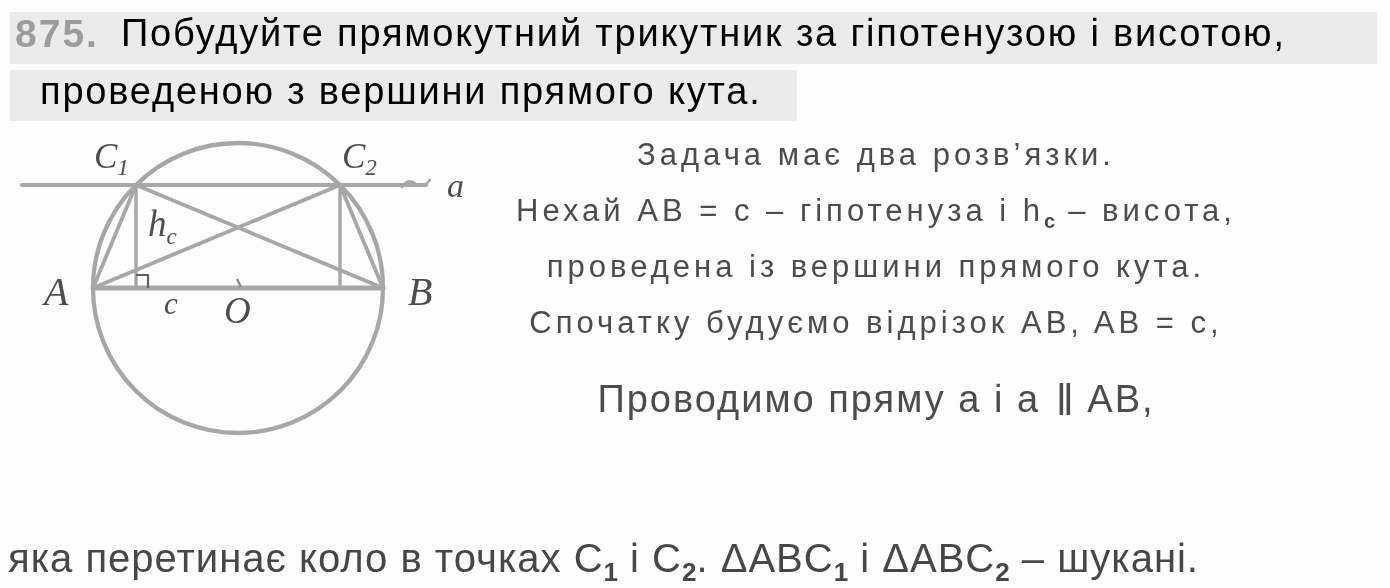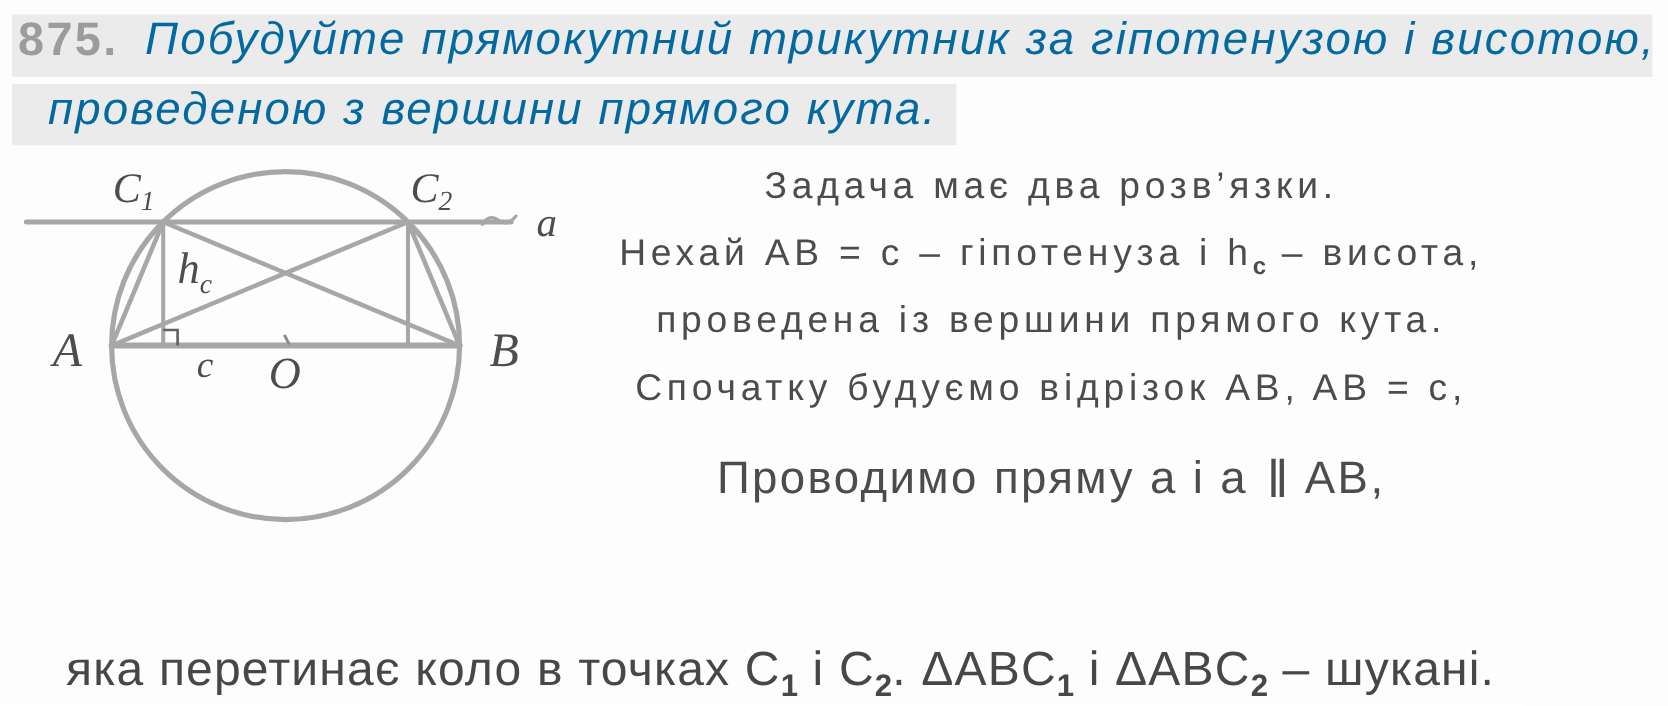--- a/index.html
+++ b/index.html
@@ -14,21 +14,21 @@
     position:absolute; background:#ebebeb;
     display:flex; align-items:flex-start; white-space:nowrap;
   }
   .hl.t1 { left:10px; top:12px; width:1367px; height:52px; }
   .hl.t2 { left:10px; top:70px; width:763px; height:51px;padding-left:24px; }
   .prob-num {
     font-weight:bold; font-size:39px; color:#9c9c9c;
     letter-spacing:2px; padding-left:5px;
   }
   .prob-text {
-    font-style:italic; font-size:38px; color:#0369a1;
+    font-size:38px; color:#000000;
     letter-spacing:1.8px; padding-left:22px;
   }
   .hl.t2 .prob-text { padding-left:6px; }
   
   .figure { position:absolute; left:10px; top:130px; }
   .flabel { font-family:"Liberation Serif", serif; font-style:italic; fill:#4d4d4d; }
   .fsub-svg { font-size:23px; }
   
   .solution {
     position:absolute; left:516px; top:127px;
@@ -41,21 +41,21 @@
   }
   .sub-c {
     font-size:20px; font-weight:700; position:relative; top:7px;
     letter-spacing:0.5px;
   }
   .par-sym { font-size:44px; position:relative; top:3px; padding:0 3px; letter-spacing:0; }
   
   .footer-line {
     position:absolute; left:8px; top:532px;
     font-size:40px; letter-spacing:1px; color:#474747;
-    white-space:nowrap; height:52px; line-height:52px;margin-left:47px;
+    white-space:nowrap; height:52px; line-height:52px;
   }
   .fsub {
     font-size:26px; font-weight:700; position:relative; top:9px;
     letter-spacing:0;
   }
 </style>
 </head>
 <body>
 
 <div class="page">

